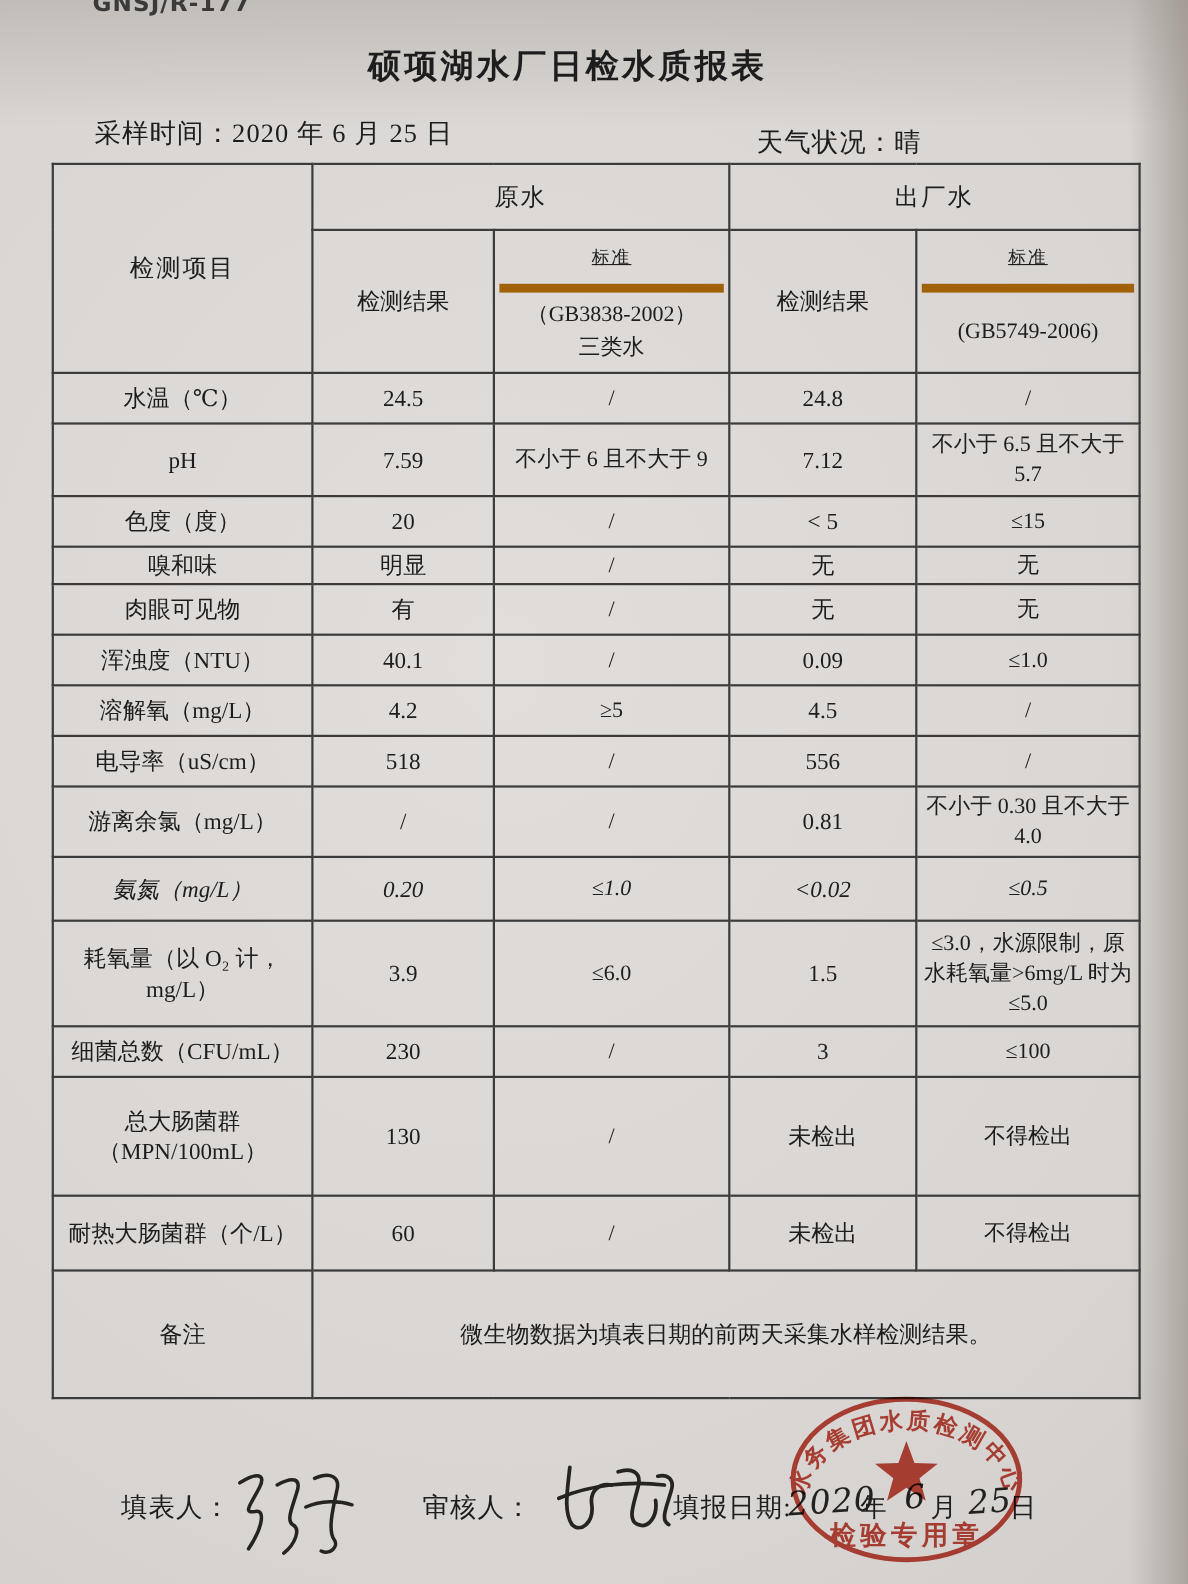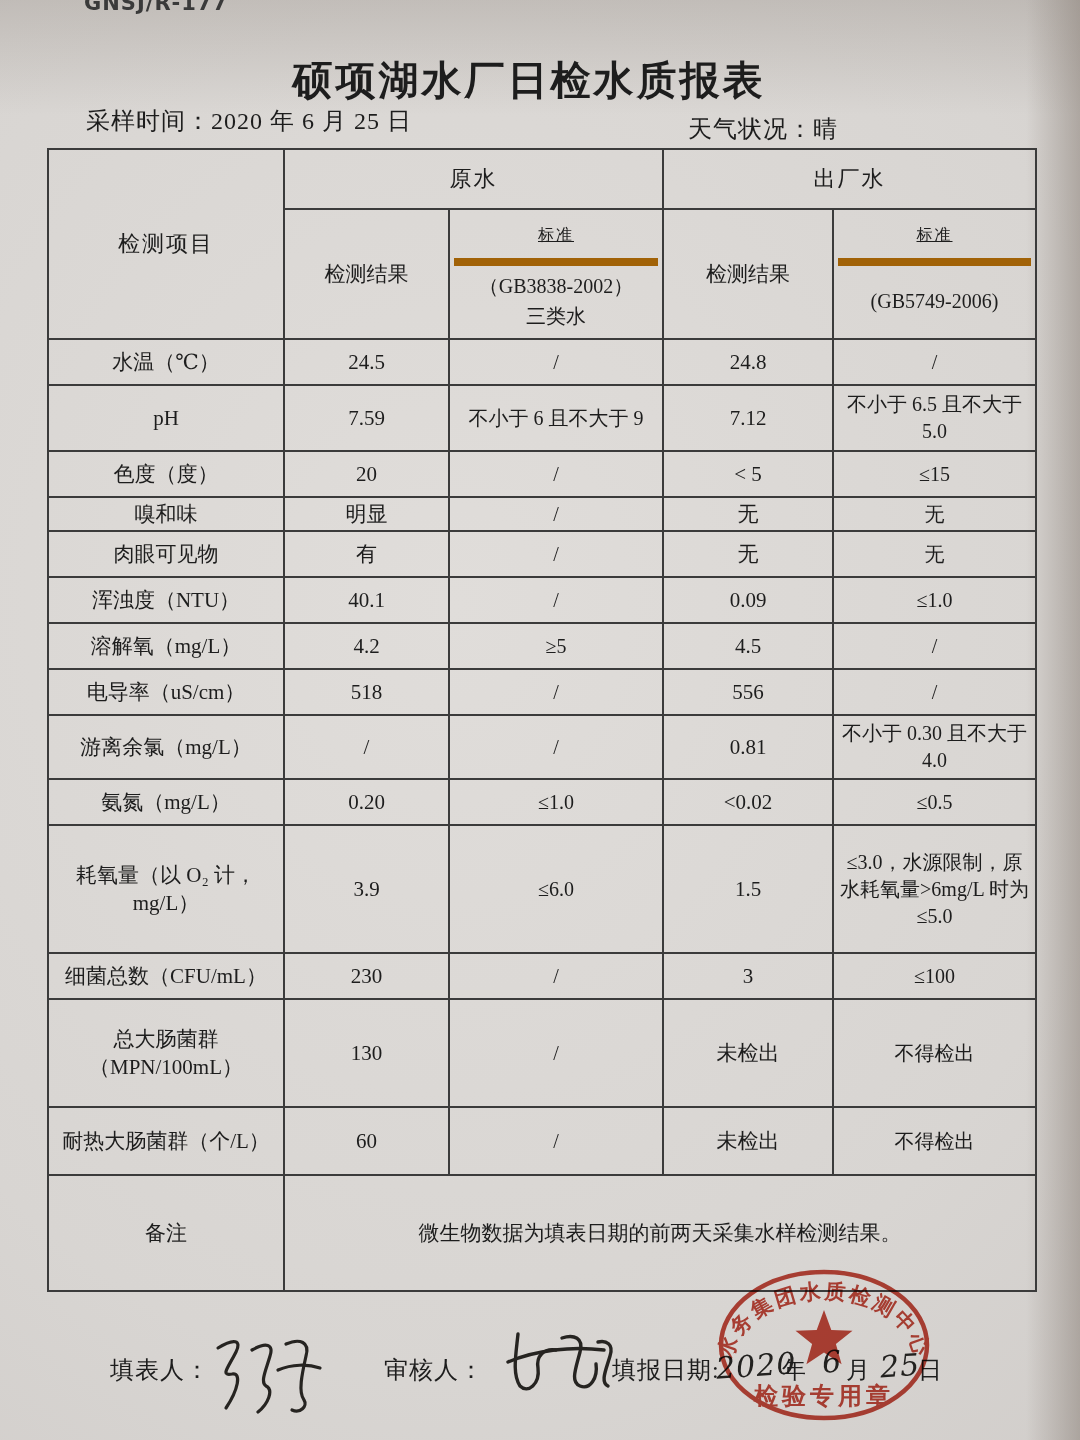--- a/index.html
+++ b/index.html
@@ -12,21 +12,21 @@
     font-family:"Liberation Serif","DejaVu Serif",serif;
     color:#1d1d1d;
   }
   .doc-code{
     position:absolute;top:-9px;left:84px;
     font-family:"DejaVu Sans",sans-serif;font-weight:bold;
     font-size:21px;color:#3a3a3a;letter-spacing:1px;
   }
   .title{
     position:absolute;top:40px;left:0;width:1032px;text-align:center;
-    font-size:40px;font-weight:bold;letter-spacing:3px;margin:13px;
+    font-size:30px;font-weight:bold;letter-spacing:3px;margin:0;
   }
   .meta{position:absolute;top:105px;left:0;width:1080px;font-size:24px;}
   .meta .sample{position:absolute;left:86px;top:0;letter-spacing:1px;text-align:right;}
   .meta .weather{position:absolute;left:688px;top:8px;letter-spacing:1px;}
   table.report{
     position:absolute;left:47px;top:148px;width:988px;
     border-collapse:collapse;table-layout:fixed;
   }
   table.report th, table.report td{
     border:2px solid #3b3b3b;
@@ -52,22 +52,22 @@
   tbody.gen td.cell-raw-standard, tbody.gen td.cell-out-standard{font-size:20px;}
   tbody.gen tr:nth-child(1){height:46px;border-radius:19px;}
   tbody.gen tr:nth-child(2){height:66px;}
   tbody.gen tr:nth-child(3){height:46px;}
   tbody.gen tr:nth-child(4){height:34px;}
   tbody.gen tr:nth-child(5){height:46px;}
   tbody.gen tr:nth-child(6){height:46px;}
   tbody.gen tr:nth-child(7){height:46px;}
   tbody.gen tr:nth-child(8){height:46px;}
   tbody.gen tr:nth-child(9){height:64px;}
-  tbody.gen tr:nth-child(10){height:46px;}
-  tbody.gen tr:nth-child(11){height:128px;margin-left:24px;}
+  tbody.gen tr:nth-child(10){height:58px;font-style:italic;}
+  tbody.gen tr:nth-child(11){height:96px;margin-left:24px;}
   tbody.gen tr:nth-child(12){height:46px;}
   tbody.gen tr:nth-child(13){height:108px;}
   tbody.gen tr:nth-child(14){height:68px;border-radius:13px;}
   tr.remark-row{height:116px;}
   td.remark-text{text-align:left;padding-left:22px;font-size:21px;}
   .footer{position:absolute;top:1342px;left:0;width:1080px;height:98px;font-size:24px;}
   .footer .lbl{position:absolute;letter-spacing:1px;}
   .sig{position:absolute;}
   .hand{
     position:absolute;
@@ -124,21 +124,21 @@
         <td class="cell-raw-result">24.5</td>
         <td class="cell-raw-standard">/</td>
         <td class="cell-out-result">24.8</td>
         <td class="cell-out-standard">/</td>
       </tr>
       <tr>
         <td class="cell-item">pH</td>
         <td class="cell-raw-result">7.59</td>
         <td class="cell-raw-standard">不小于 6 且不大于 9</td>
         <td class="cell-out-result">7.12</td>
-        <td class="cell-out-standard">不小于 6.5 且不大于 5.0</td>
+        <td class="cell-out-standard">不小于 6.5 且不大于 5.7</td>
       </tr>
       <tr>
         <td class="cell-item">色度（度）</td>
         <td class="cell-raw-result">20</td>
         <td class="cell-raw-standard">/</td>
         <td class="cell-out-result">&lt; 5</td>
         <td class="cell-out-standard">≤15</td>
       </tr>
       <tr>
         <td class="cell-item">嗅和味</td>

